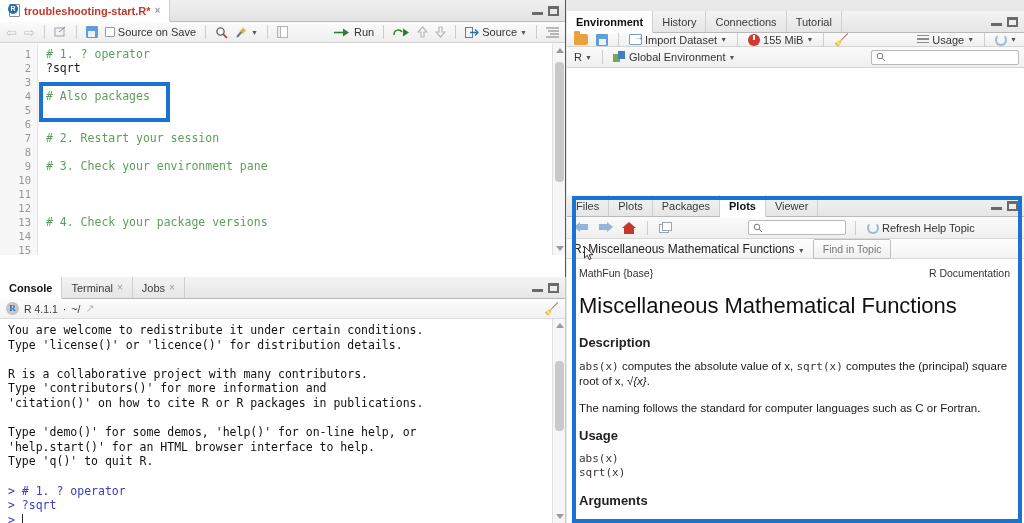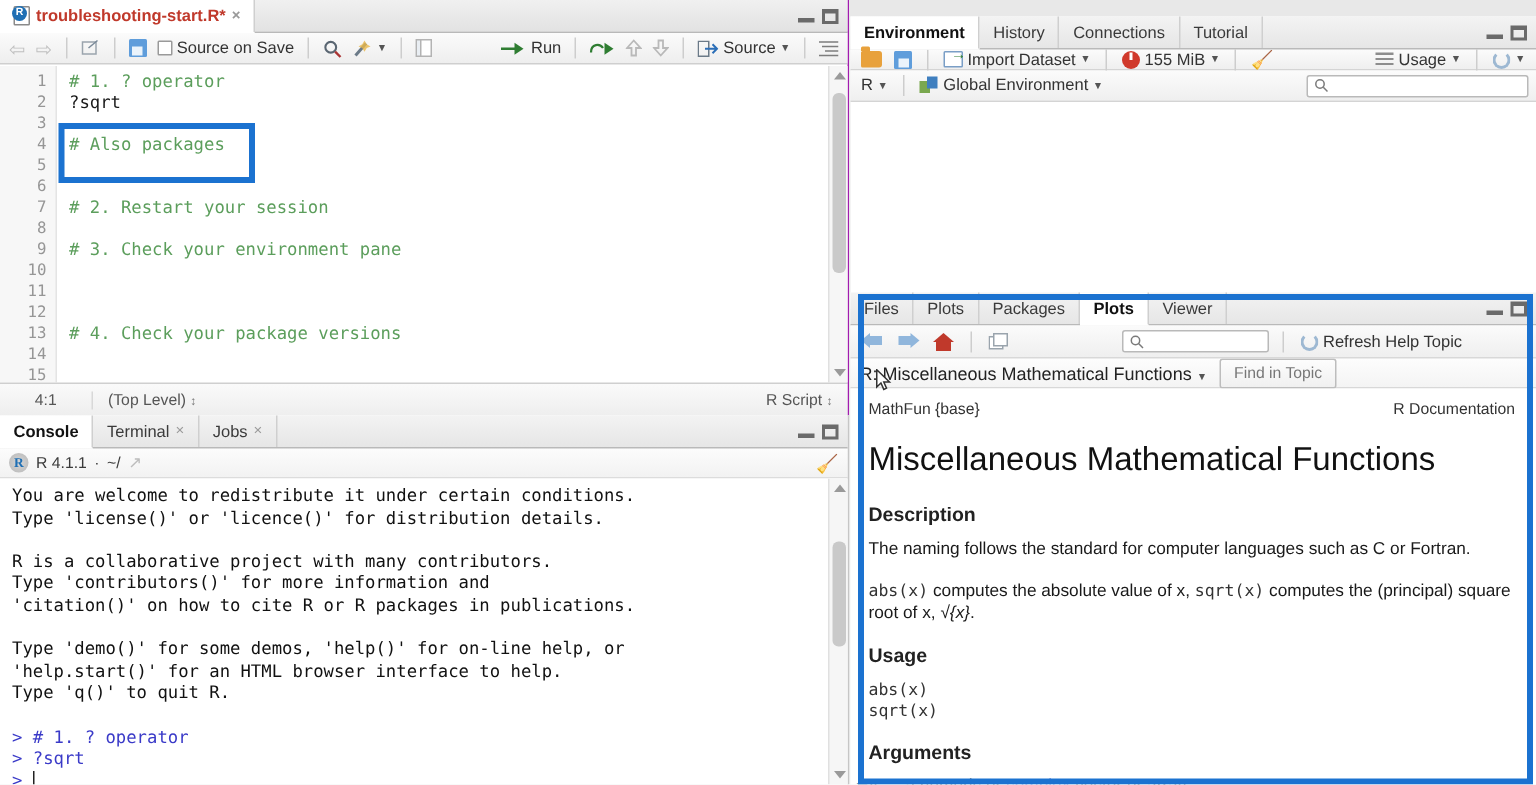--- a/index.html
+++ b/index.html
@@ -440,31 +440,20 @@
         </div>
       <div class="codearea" id="codearea"><div class="cm"># 1. ? operator</div><div class="code-plain">?sqrt</div><div class="code-plain">&nbsp;</div><div class="cm"># Also packages</div><div class="code-plain">&nbsp;</div><div class="code-plain">&nbsp;</div><div class="cm"># 2. Restart your session</div><div class="code-plain">&nbsp;</div><div class="cm"># 3. Check your environment pane</div><div class="code-plain">&nbsp;</div><div class="code-plain">&nbsp;</div><div class="code-plain">&nbsp;</div><div class="cm"># 4. Check your package versions</div><div class="code-plain">&nbsp;</div><div class="code-plain">&nbsp;</div></div>
       <div class="vscroll">
         <span class="arrow-up"></span>
         <span class="thumb" style="top:18px;height:120px;"></span>
         <span class="arrow-dn"></span>
       </div>
       <div id="code-highlight-box"></div>
     </div>
 
-    <div class="statusbar">
-      <span class="sb-pos">4:1</span>
-      <span class="sb-scope">
-        <span>(Top Level)</span>
-        <span class="updown">↕</span>
-      </span>
-      <span class="sb-type">
-        <span>R Script</span>
-        <span class="updown">↕</span>
-      </span>
-    </div>
   </div>
 
   <div class="pane" id="console-pane">
     <div class="tabbar" id="console-tabbar">
         <div class="tab active">
           <span>Console</span>
         </div>
         <div class="tab">
           <span>Terminal</span>
           <span class="xclose">×</span>
@@ -642,28 +631,28 @@
 
     <div class="help-body">
       <div class="help-content">
         <div class="help-meta">
           <span>MathFun {base}</span>
           <span>R Documentation</span>
         </div>
         <h1 class="help-h1">Miscellaneous Mathematical Functions</h1>
 
         <h2 class="help-h2">Description</h2>
-        <p class="help-p">The naming follows the standard for computer languages such as C or Fortran.</p>
         <p class="help-p">
           <span class="mono">abs(x)</span>
           <span> computes the absolute value of x, </span>
           <span class="mono">sqrt(x)</span>
           <span> computes the (principal) square root of x, </span>
           <span style="font-style:italic">√{x}</span><span>.</span>
         </p>
+        <p class="help-p">The naming follows the standard for computer languages such as C or Fortran.</p>
 
         <h2 class="help-h2">Usage</h2>
         <div class="usage-code">abs(x)
 sqrt(x)</div>
 
         <h2 class="help-h2">Arguments</h2>
         <div class="help-args-row">
           <span class="mono">x</span>
           <span>
             <span>a numeric or </span><span class="help-link">complex</span><span> vector or array.</span>

